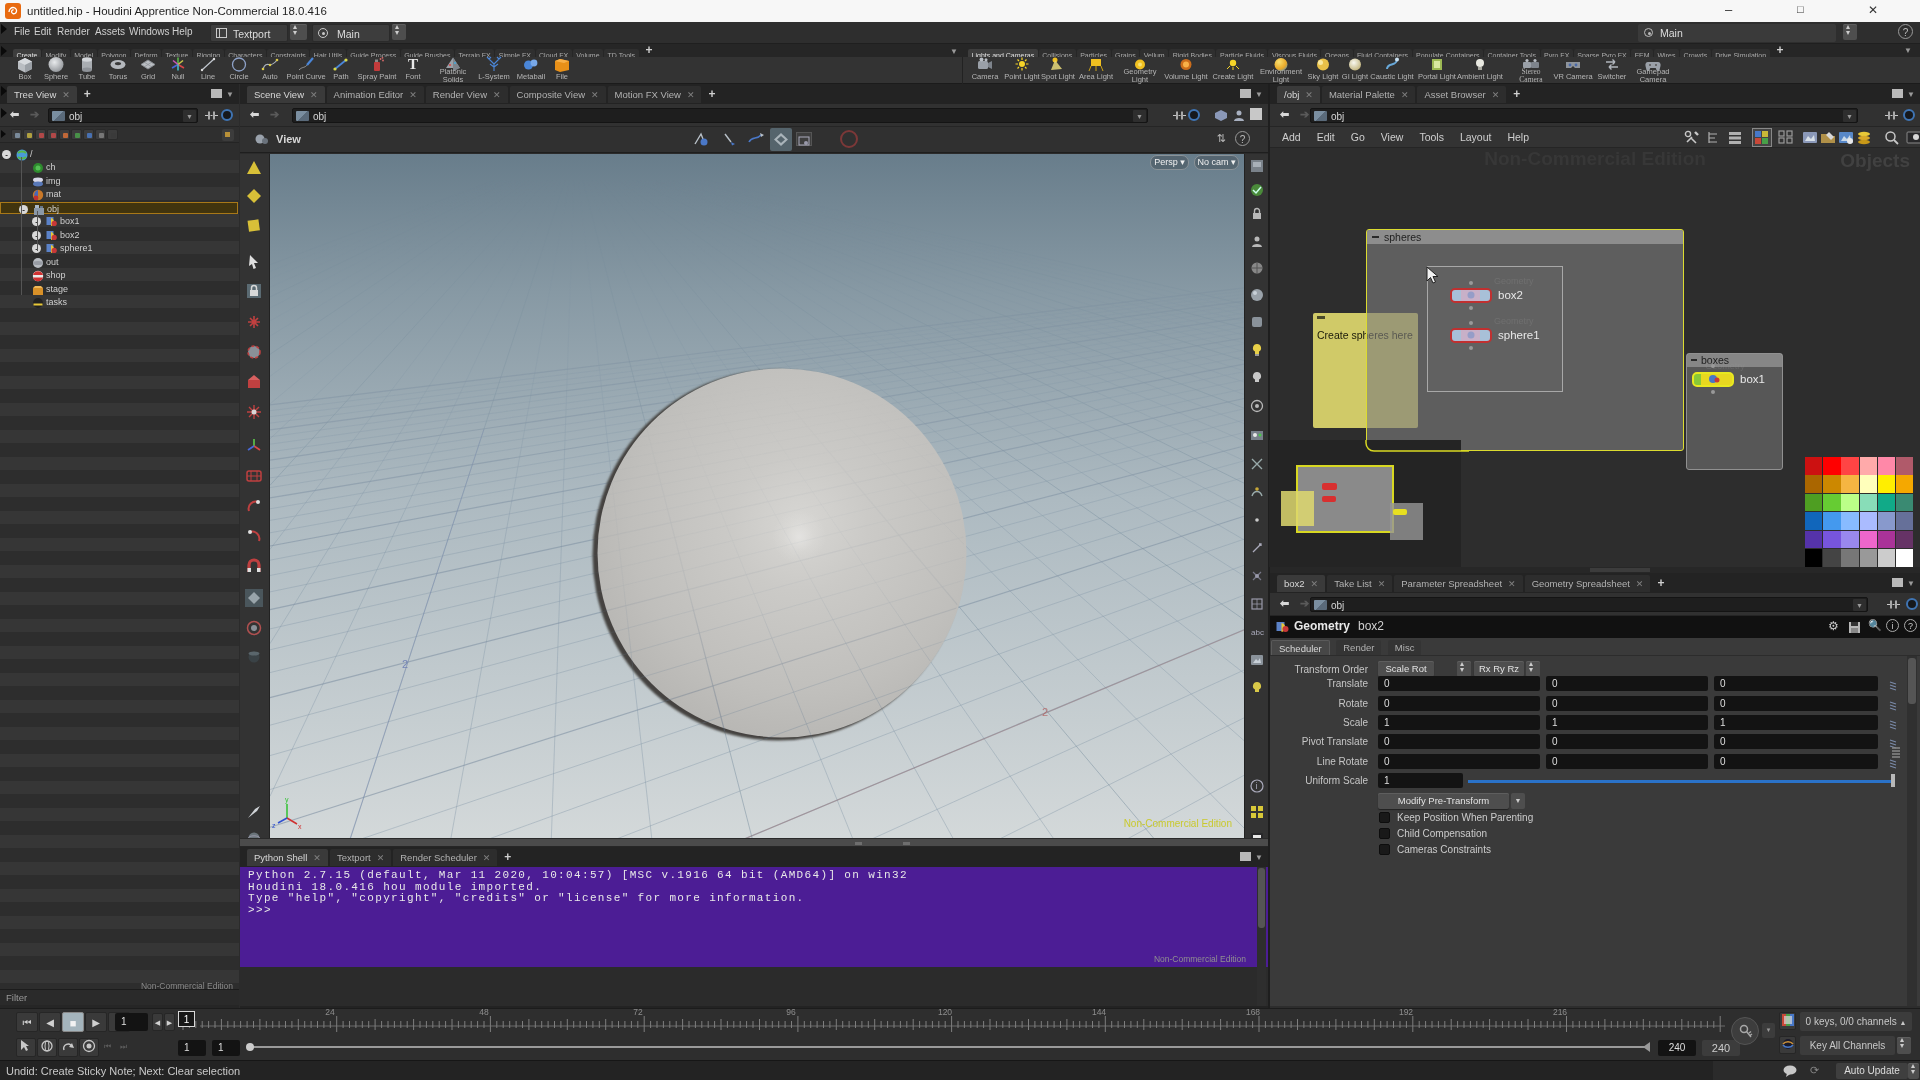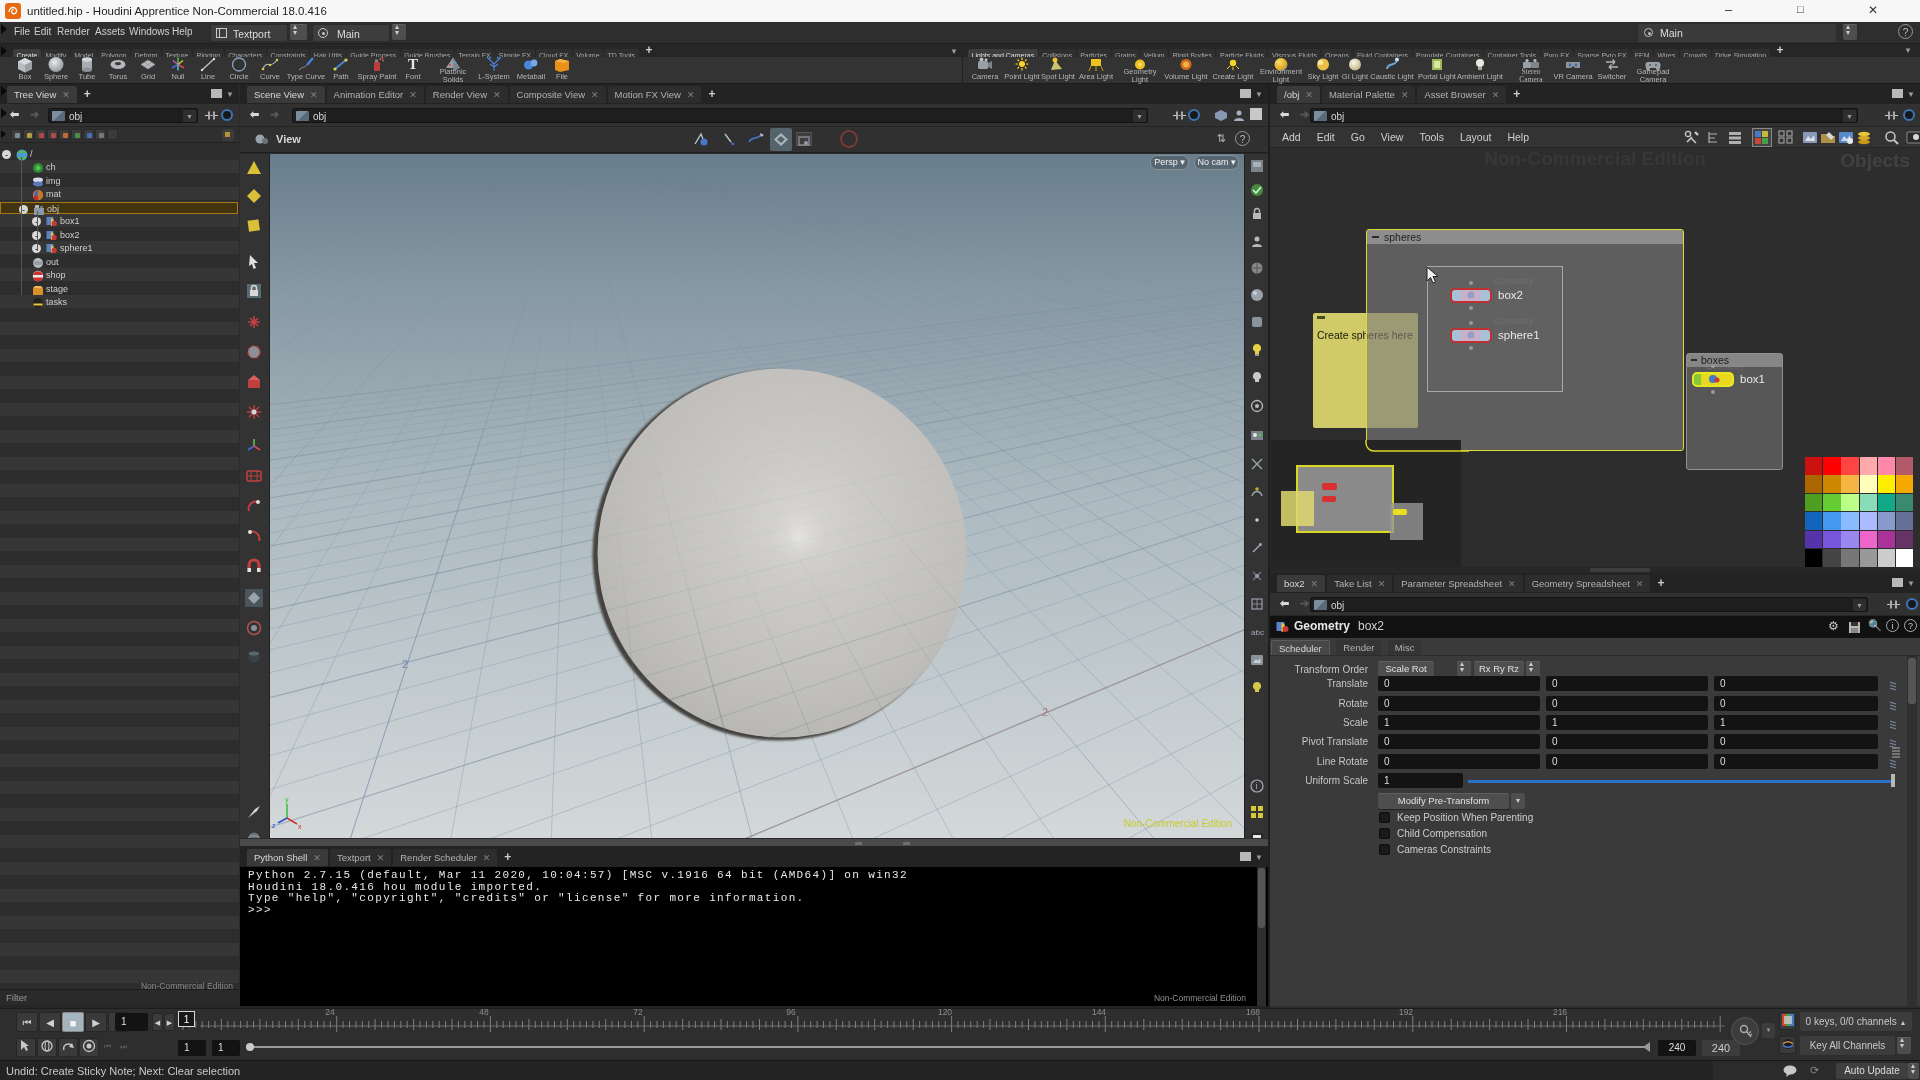--- a/index.html
+++ b/index.html
@@ -160,28 +160,28 @@
       </svg></div>
     <div class="lbl" style="">Circle</div>
   </div>
 <div class="sitem" style="left:251px;width:38px">
     <div class="ic"><svg width="18" height="17">
         <path d="M2 13C6 3 9 14 16 4" stroke="#aab2be" stroke-width="1.2" fill="none"></path>
         <circle cx="2" cy="13" r="1.3" fill="#d8c848"></circle>
         <circle cx="9" cy="9" r="1.3" fill="#d8c848"></circle>
         <circle cx="16" cy="4" r="1.3" fill="#d8c848"></circle>
       </svg></div>
-    <div class="lbl" style="">Curve</div>
+    <div class="lbl" style="">Auto</div>
   </div>
 <div class="sitem" style="left:283px;width:46px">
     <div class="ic"><svg width="18" height="17">
         <path d="M2 14C6 10 7 13 11 8" stroke="#999" stroke-width="1" fill="none"></path>
         <path d="M10 9L16 2" stroke="#4a86d8" stroke-width="2.2"></path>
       </svg></div>
-    <div class="lbl" style="">Type Curve</div>
+    <div class="lbl" style="">Point Curve</div>
   </div>
 <div class="sitem" style="left:322px;width:38px">
     <div class="ic"><svg width="18" height="17">
         <path d="M3 13L14 4" stroke="#4a86d8" stroke-width="1.8"></path>
         <circle cx="3" cy="13" r="1.6" fill="#d8d848"></circle>
         <circle cx="14" cy="4" r="1.6" fill="#d8d848"></circle>
       </svg></div>
     <div class="lbl" style="">Path</div>
   </div>
 <div class="sitem" style="left:353px;width:48px">
@@ -842,21 +842,21 @@
         <rect x="4" y="5" width="8" height="6" fill="#e8e8e8"></rect>
       </svg></span>
   </div>
 <div class="abs" style="left:1150px;top:155px;width:39px;height:15px;border:1px solid #8a9298;border-radius:7px;background:rgba(55,65,72,0.4);color:#f0f0f0;font-size:9px;text-align:center;line-height:13px">Persp ▾</div>
 <div class="abs" style="left:1194px;top:155px;width:45px;height:15px;border:1px solid #8a9298;border-radius:7px;background:rgba(55,65,72,0.4);color:#f0f0f0;font-size:9px;text-align:center;line-height:13px">No cam ▾</div>
 <div class="abs" style="left:240px;top:838px;width:1028px;height:9px;background:#4b4b4b;border-top:1px solid #2a2a2a;border-bottom:1px solid #262626">
 <span class="abs" style="left:615px;top:3px;width:7px;height:3px;background:#6e6e6e"></span>
 <span class="abs" style="left:663px;top:3px;width:7px;height:3px;background:#6e6e6e"></span>
   </div>
 <div class="tabbar" style="left:240px;top:847px;width:1028px;height:20px"><span style="display:inline-block;width:6px"></span><span class="ptab sel">Python Shell<span class="x">✕</span></span><span class="ptab">Textport<span class="x">✕</span></span><span class="ptab">Render Scheduler<span class="x">✕</span></span><span class="plus">+</span><span class="pico" style="left:1000px"></span><span class="pdown" style="left:1015px">▼</span></div>
-<div class="abs" style="left:240px;top:867px;width:1028px;height:139px;background:#000000">
+<div class="abs" style="left:240px;top:867px;width:1028px;height:100px;background:#4c1d95">
 <div style="position:absolute;left:8px;top:3px;font-family:'Liberation Mono',monospace;font-size:11px;letter-spacing:1.35px;line-height:11.5px;color:#e8e8e8;white-space:pre">Python 2.7.15 (default, Mar 11 2020, 10:04:57) [MSC v.1916 64 bit (AMD64)] on win32
 Houdini 18.0.416 hou module imported.
 Type "help", "copyright", "credits" or "license" for more information.
 &gt;&gt;&gt; </div>
 <div class="abs" style="right:22px;bottom:3px;font-size:8.5px;color:#909090">Non-Commercial Edition</div>
 <div class="abs" style="right:2px;top:0;width:9px;height:139px;background:#2e2e2e">
 <div class="abs" style="left:1px;top:1px;width:7px;height:60px;background:#555;border-radius:3px"></div>
     </div>
 </div>
 <div class="abs" style="left:240px;top:1006px;width:1028px;height:2px;background:#232323"></div>

